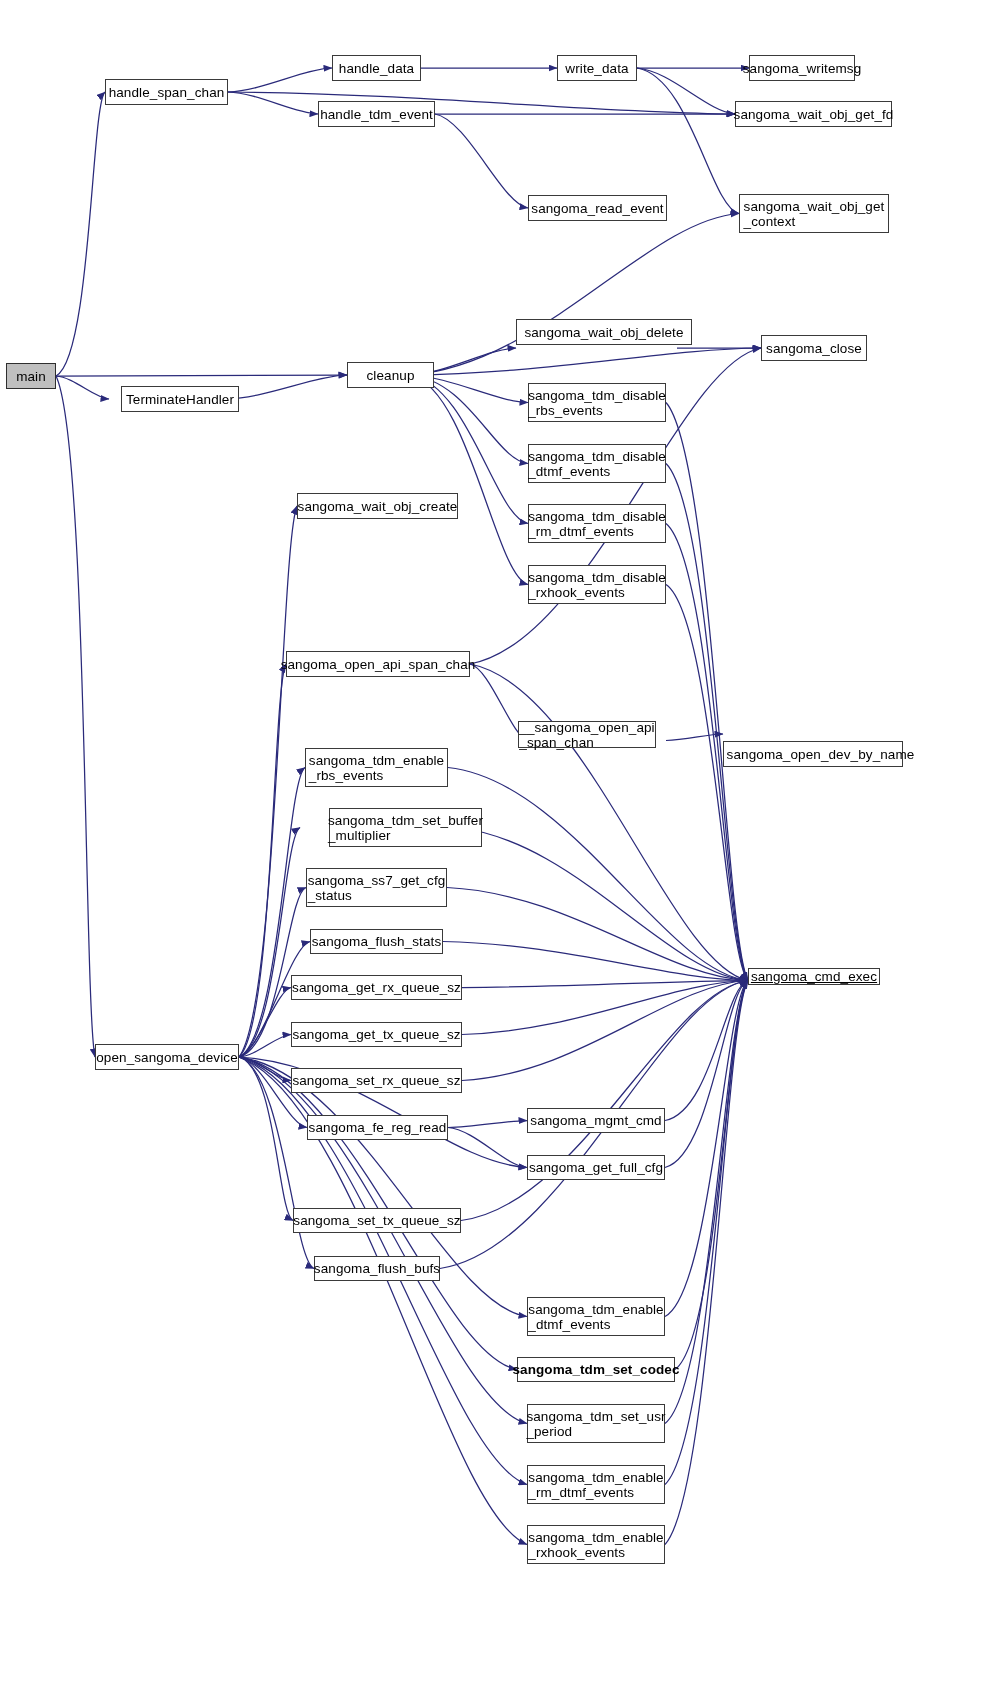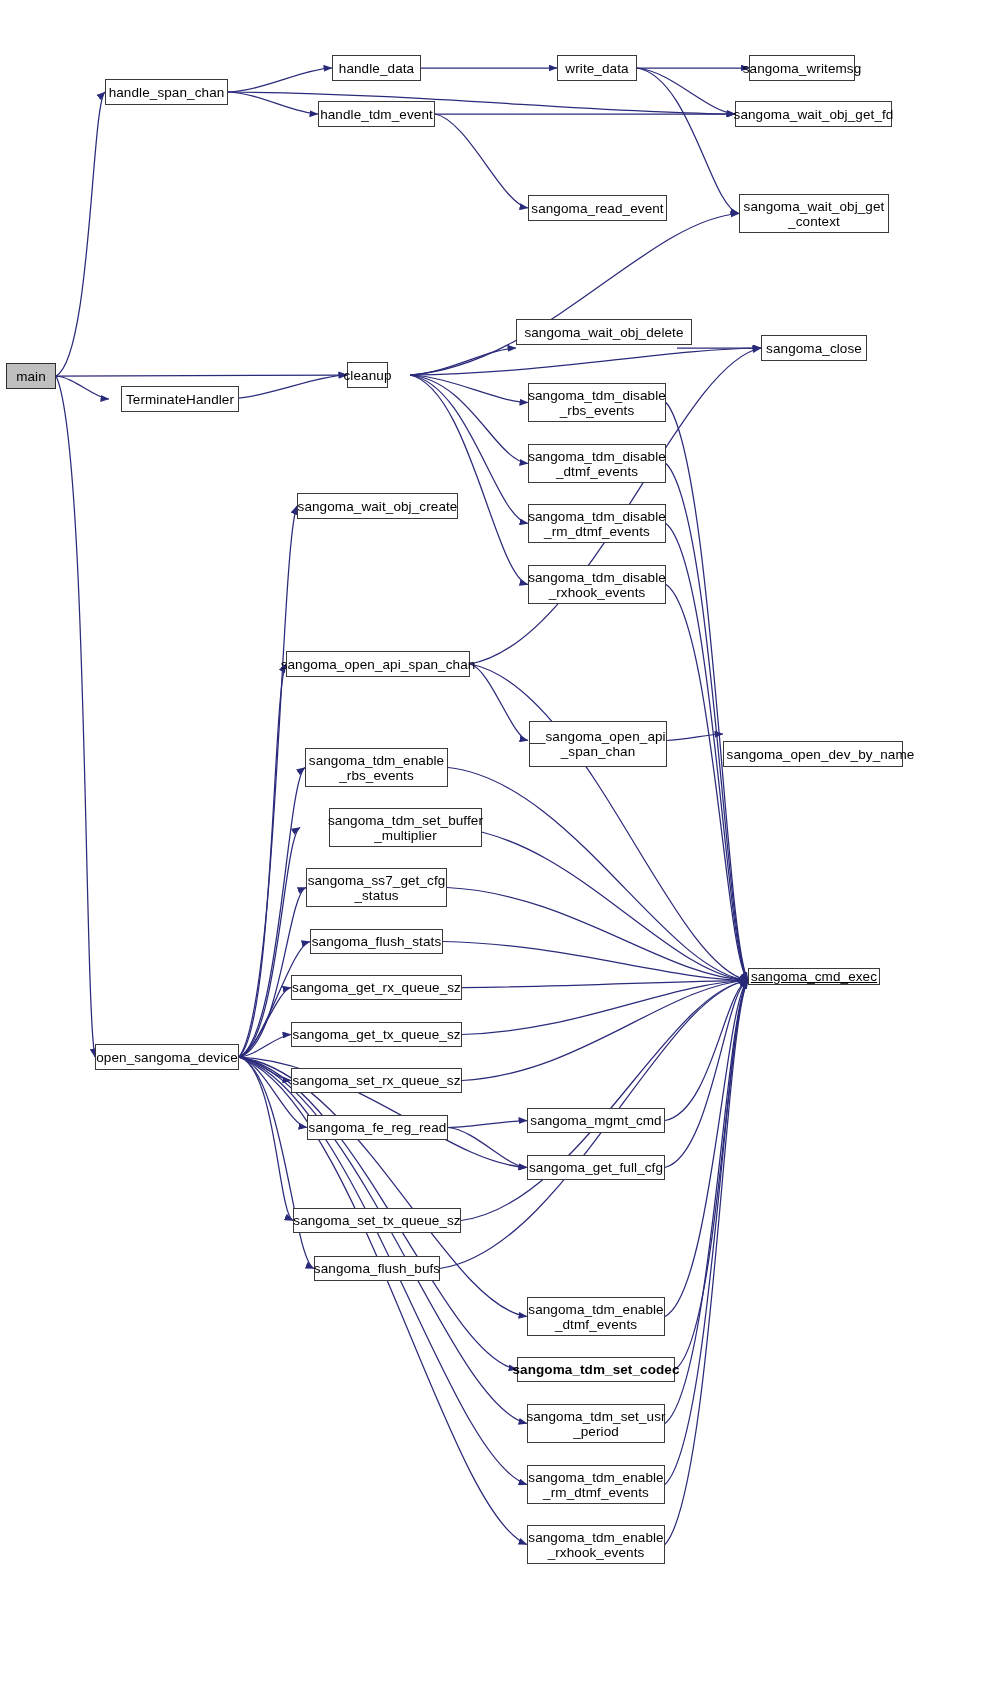--- a/index.html
+++ b/index.html
@@ -15,21 +15,21 @@
     position:absolute;
     box-sizing:border-box;
     border:1px solid #3a3a3a;
     background:#ffffff;
     color:#000000;
     font-size:13.5px;
     line-height:15px;
     display:flex;
     align-items:center;
     justify-content:center;
-    text-align:center;
+    text-align:left;
     white-space:pre-line;
     letter-spacing:0.1px;
     z-index:5;
   }
   .node.root{
     background:#bfbfbf;
     border-color:#2e2e2e;
   }
 </style>
 </head>
@@ -115,35 +115,35 @@
       <div class="node root" style="left: 6px; top: 363px; width: 50px; height: 26px;">main</div>
       <div class="node" style="left: 105px; top: 79px; width: 123px; height: 26px;">handle_span_chan</div>
       <div class="node" style="left: 332px; top: 55px; width: 89px; height: 26px;">handle_data</div>
       <div class="node" style="left: 318px; top: 101px; width: 117px; height: 26px;">handle_tdm_event</div>
       <div class="node" style="left: 557px; top: 55px; width: 80px; height: 26px;">write_data</div>
       <div class="node" style="left: 749px; top: 55px; width: 106px; height: 26px;">sangoma_writemsg</div>
       <div class="node" style="left: 735px; top: 101px; width: 157px; height: 26px;">sangoma_wait_obj_get_fd</div>
       <div class="node" style="left: 528px; top: 195px; width: 139px; height: 26px;">sangoma_read_event</div>
       <div class="node" style="left: 739px; top: 194px; width: 150px; height: 39px;">sangoma_wait_obj_get
 _context</div>
-      <div class="node" style="left: 347px; top: 362px; width: 41px; height: 26px;">cleanup</div>
+      <div class="node" style="left: 347px; top: 362px; width: 87px; height: 26px;">cleanup</div>
       <div class="node" style="left: 109px; top: 386px; width: 118px; height: 26px; margin-left: 12px;">TerminateHandler</div>
       <div class="node" style="left: 516px; top: 319px; width: 176px; height: 26px;">sangoma_wait_obj_delete</div>
       <div class="node" style="left: 761px; top: 335px; width: 106px; height: 26px;">sangoma_close</div>
       <div class="node" style="left: 528px; top: 383px; width: 138px; height: 39px;">sangoma_tdm_disable
 _rbs_events</div>
       <div class="node" style="left: 528px; top: 444px; width: 138px; height: 39px;">sangoma_tdm_disable
 _dtmf_events</div>
       <div class="node" style="left: 528px; top: 504px; width: 138px; height: 39px;">sangoma_tdm_disable
 _rm_dtmf_events</div>
       <div class="node" style="left: 528px; top: 565px; width: 138px; height: 39px;">sangoma_tdm_disable
 _rxhook_events</div>
       <div class="node" style="left: 297px; top: 493px; width: 161px; height: 26px;">sangoma_wait_obj_create</div>
       <div class="node" style="left: 286px; top: 651px; width: 184px; height: 26px;">sangoma_open_api_span_chan</div>
-      <div class="node" style="left: 529px; top: 721px; width: 138px; height: 46px;">__sangoma_open_api
+      <div class="node" style="left: 518px; top: 721px; width: 138px; height: 27px;">__sangoma_open_api
 _span_chan</div>
       <div class="node" style="left: 723px; top: 741px; width: 180px; height: 26px; padding-left: 15px;">sangoma_open_dev_by_name</div>
       <div class="node" style="left: 95px; top: 1044px; width: 144px; height: 26px;">open_sangoma_device</div>
       <div class="node" style="left: 305px; top: 748px; width: 143px; height: 39px;">sangoma_tdm_enable
 _rbs_events</div>
       <div class="node" style="left: 300px; top: 808px; width: 153px; height: 39px; margin-left: 29px;">sangoma_tdm_set_buffer
 _multiplier</div>
       <div class="node" style="left: 306px; top: 868px; width: 141px; height: 39px;">sangoma_ss7_get_cfg
 _status</div>
       <div class="node" style="left: 310px; top: 929px; width: 133px; height: 25px;">sangoma_flush_stats</div>

